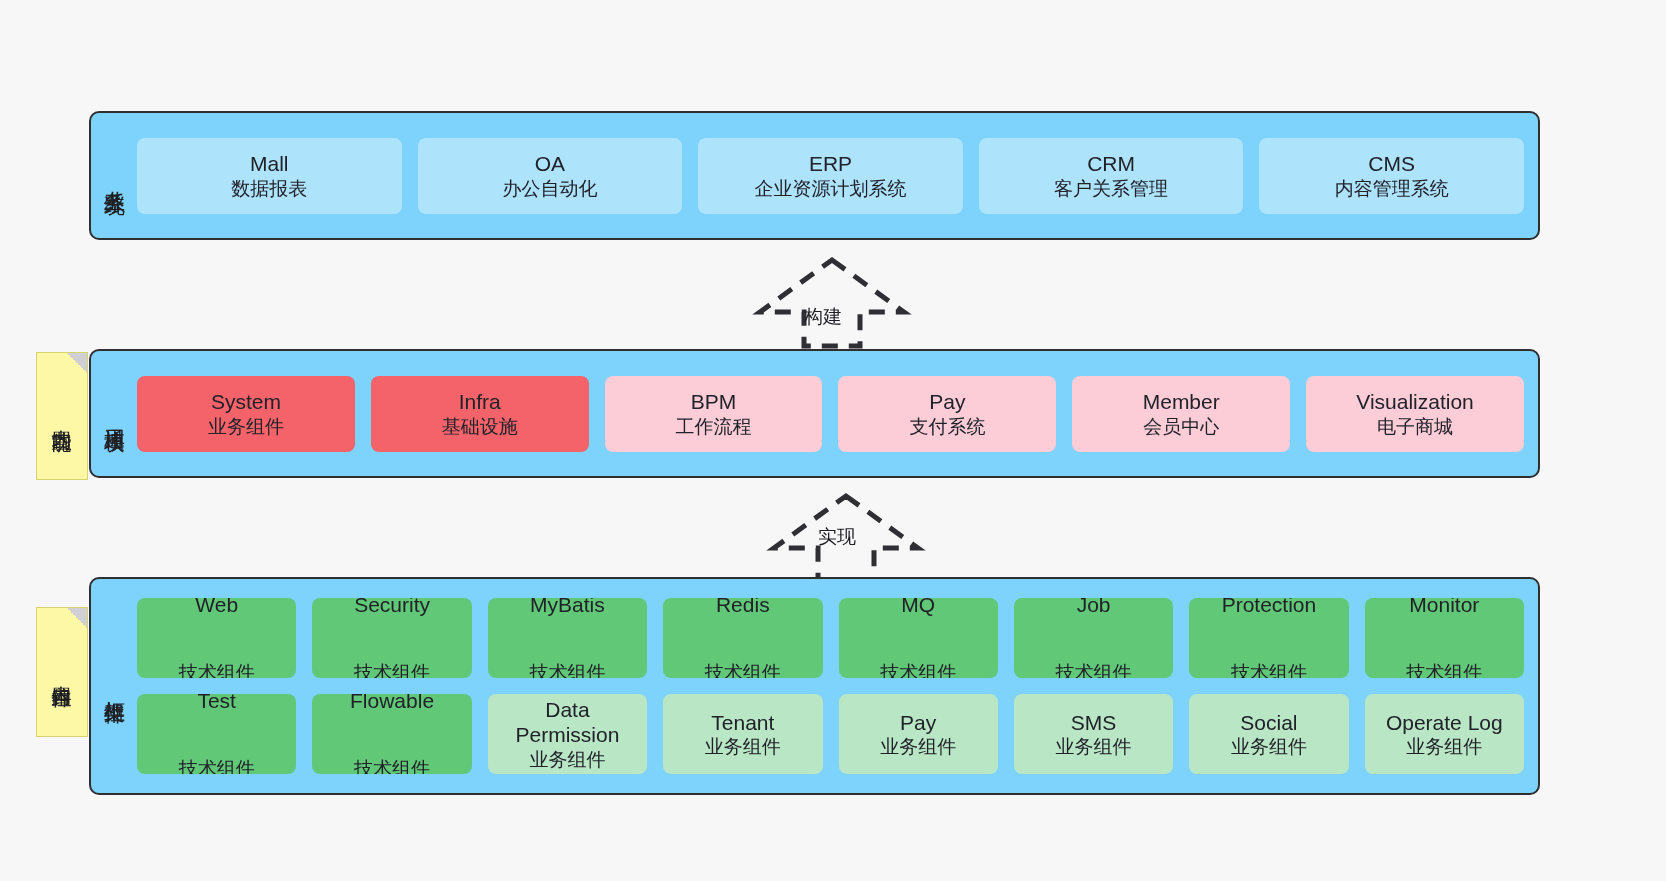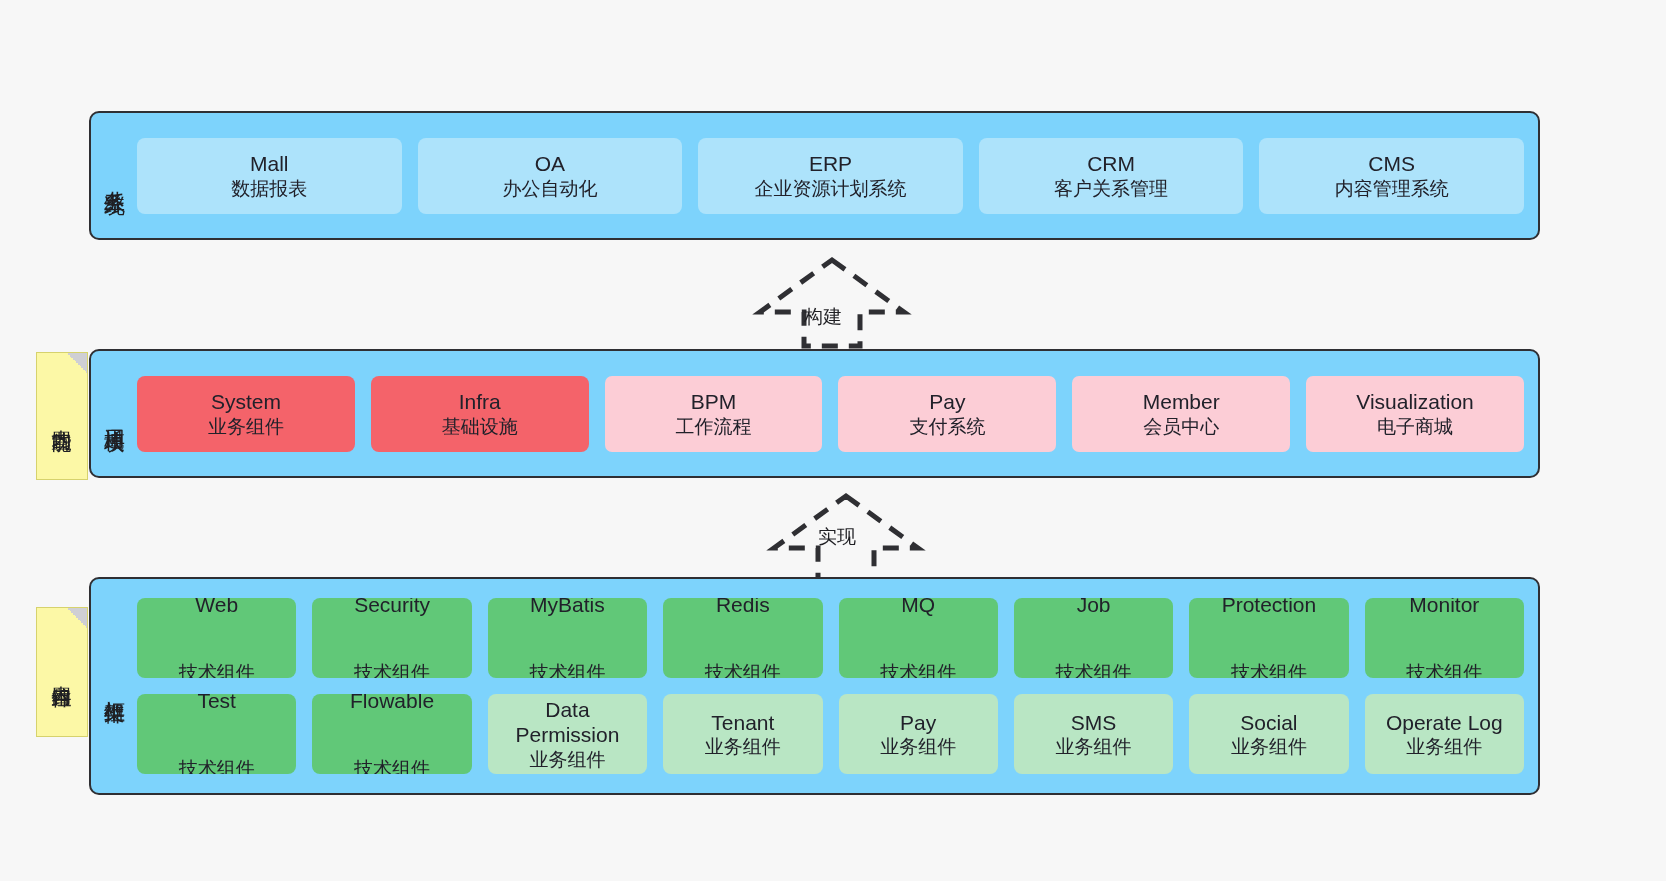--- a/index.html
+++ b/index.html
@@ -73,21 +73,21 @@
     white-space: nowrap;
   }
   .node .sub {
     font-size: 19px;
     white-space: nowrap;
   }
   .node.wrapname .nm { white-space: normal; }
 
   .c-blue       { background: #ade3fb; }
   .c-red        { background: #f4636a; align-items: center; }
-  .c-pink       { background: #fccdd6; border-radius: 7px; }
+  .c-pink       { background: #fccdd6; }
   .c-green      { background: #61c878; gap: 44px; }
   .c-lightgreen { background: #b9e6c4; }
 
   
   #layer-business { left: 89px; top: 111px; width: 1451px; height: 129px; }
   #layer-business .layer-body { padding-right: 14px; }
   #layer-business .node { height: 76px; }
 
   #layer-module { left: 89px; top: 349px; width: 1451px; height: 129px; }
   #layer-module .node { height: 76px; }

